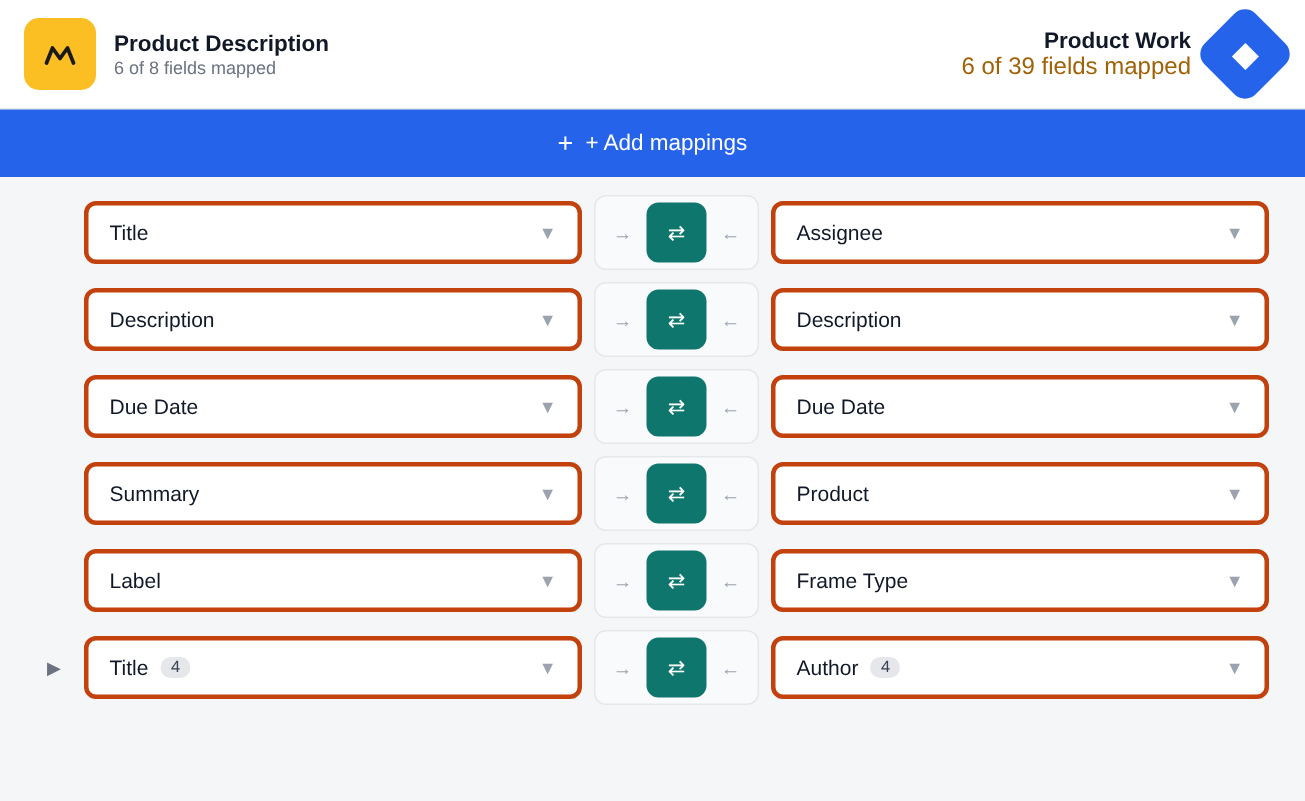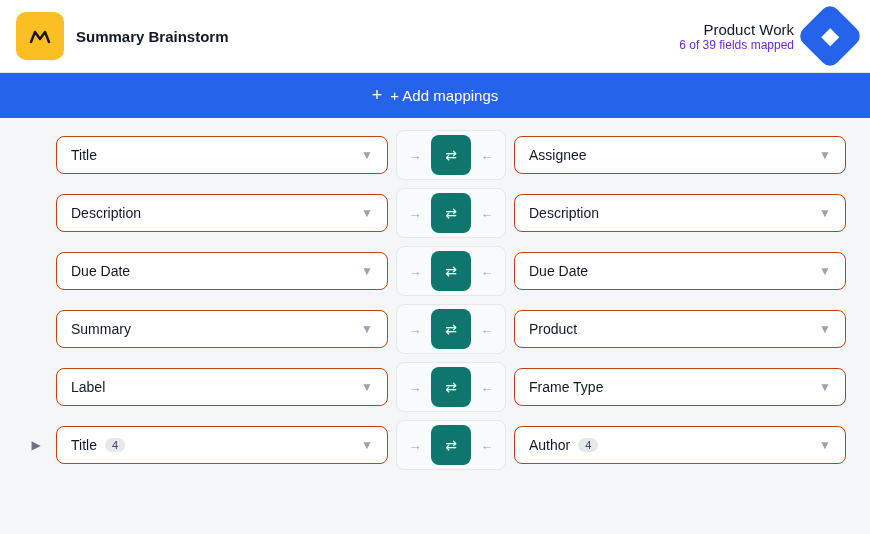--- a/index.html
+++ b/index.html
@@ -50,26 +50,26 @@
     .header-right {
       display: flex;
       align-items: center;
       gap: 12px;
     }
     .product-work-info {
       text-align: right;
     }
     .product-work-info h2 {
       font-size: 15px;
-      font-weight: 400;
+      font-weight: 700;
       color: #111827;
     }
     .product-work-info p {
-      font-size: 12px;
-      color: #6d28d9;
+      font-size: 16px;
+      color: #a16207;
     }
     .jira-logo {
       width: 48px;
       height: 48px;
       background: #2563eb;
       border-radius: 10px;
       display: flex;
       align-items: center;
       justify-content: center;
       transform: rotate(45deg);
@@ -133,21 +133,21 @@
       width: 24px;
       flex-shrink: 0;
     }
 
     .field-select {
       flex: 1;
       display: flex;
       align-items: center;
       justify-content: space-between;
       background: #fff;
-      border: 1px solid #c2410c;
+      border: 3px solid #c2410c;
       border-radius: 8px;
       padding: 10px 14px;
       cursor: pointer;
       min-width: 0;
     }
     .field-select-label {
       font-size: 14px;
       color: #111827;
       display: flex;
       align-items: center;
@@ -205,21 +205,22 @@
 
 <div class="header">
   <div class="header-left">
     <div class="app-logo">
       <svg viewBox="0 0 28 28" fill="none" xmlns="http://www.w3.org/2000/svg">
         <rect width="28" height="28" rx="5" fill="#fbbf24"></rect>
         <path d="M5 20 L9 10 L14 17 L19 10 L23 20" stroke="#1a1a1a" stroke-width="2.5" stroke-linecap="round" stroke-linejoin="round" fill="none"></path>
       </svg>
     </div>
     <div class="app-info">
-      <h2>Summary Brainstorm</h2>
+      <h2>Product Description</h2>
+      <p>6 of 8 fields mapped</p>
     </div>
   </div>
   <div class="header-right">
     <div class="product-work-info">
       <h2>Product Work</h2>
       <p>6 of 39 fields mapped</p>
     </div>
     <div class="jira-logo">
       <div class="jira-logo-inner">◆</div>
     </div>

